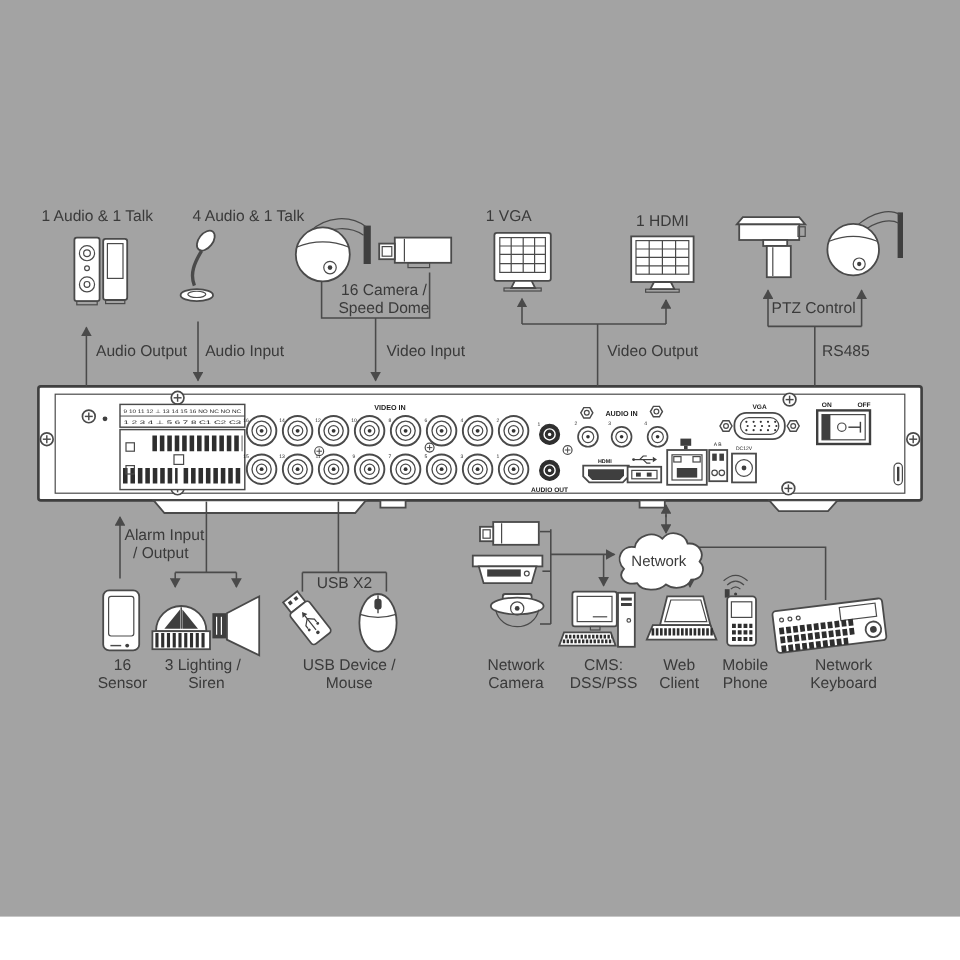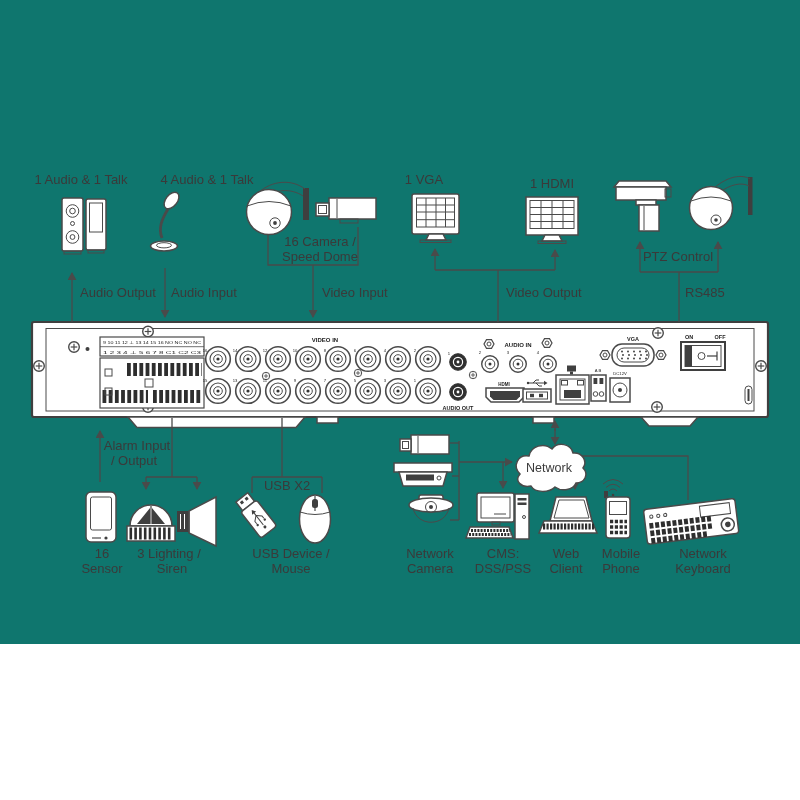--- a/index.html
+++ b/index.html
@@ -1,16 +1,16 @@
 <!DOCTYPE html>
 <html><head>
 <meta charset="utf-8">
 <style>
   html,body{margin:0;padding:0;background:#ffffff;}
-  #canvas{position:relative;width:800px;height:644px;background:#0f766e;overflow:hidden;}
+  #canvas{position:relative;width:800px;height:764px;background:#a3a3a3;overflow:hidden;}
   svg{display:block;}
   .ln{stroke:#4a4a4a;stroke-width:1.3;fill:none;}
   .ic{stroke:#4a4a4a;stroke-width:1.5;fill:#ffffff;}
   .ic1{stroke:#4a4a4a;stroke-width:1;fill:none;}
   .icf{fill:#3f3f3f;stroke:none;}
   .wh{stroke:#ffffff;stroke-width:1;fill:none;}
   .comb{stroke:#2e2e2e;fill:none;}
   .t{font-family:"Liberation Sans",sans-serif;font-size:13px;fill:#3a3a3a;}
   .tc{font-family:"Liberation Sans",sans-serif;font-size:12.5px;fill:#3a3a3a;}
   .tp{font-family:"Liberation Sans",sans-serif;font-size:6px;font-weight:bold;fill:#222;}

